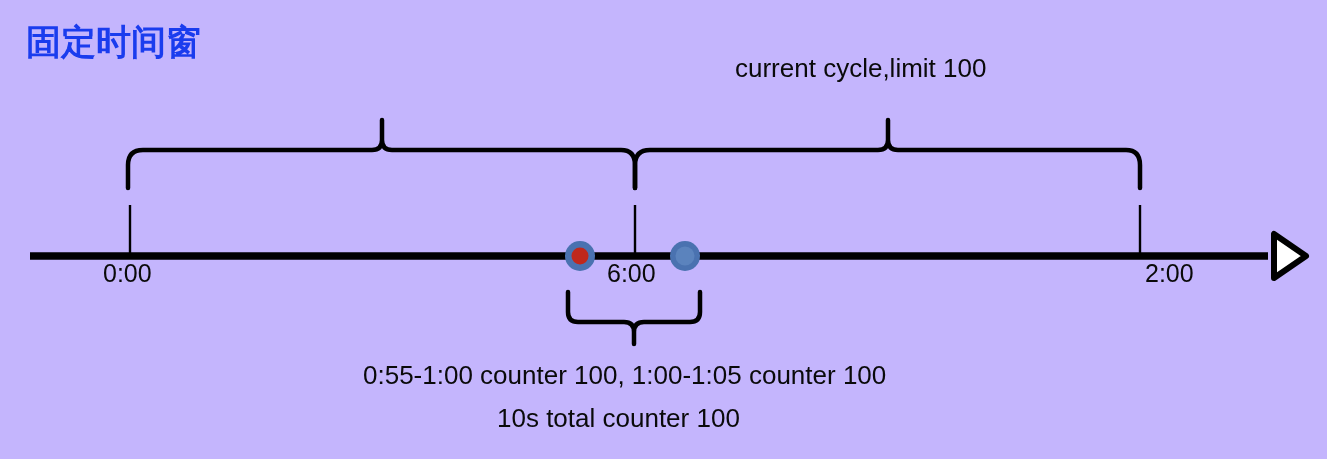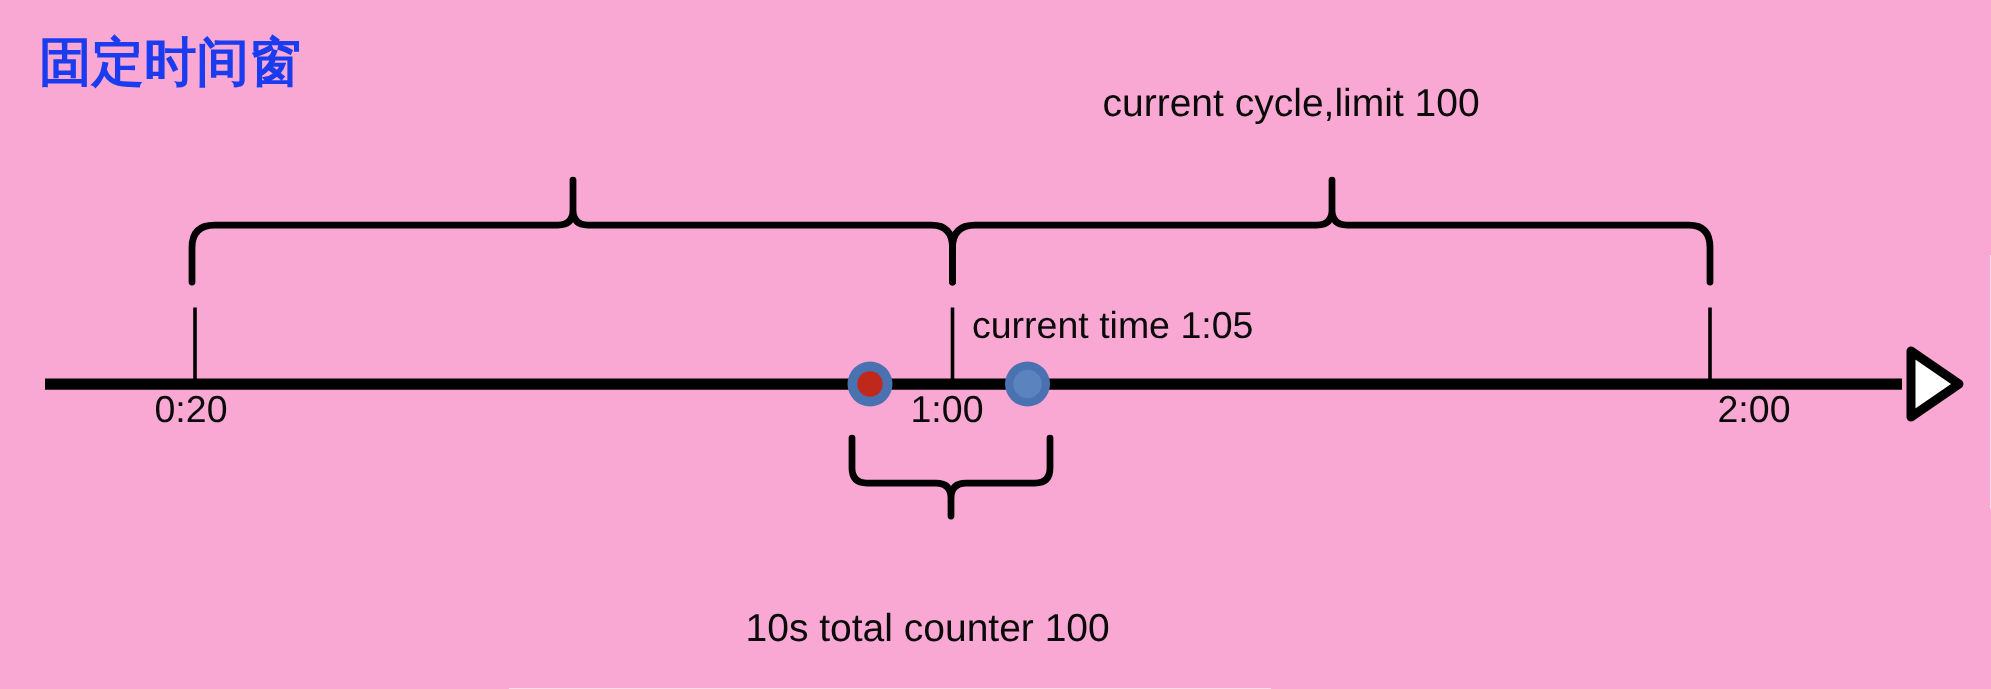--- a/index.html
+++ b/index.html
@@ -5,21 +5,21 @@
 <style>
   html, body {
     margin: 0;
     padding: 0;
     background: #ffffff;
   }
   #canvas {
     position: relative;
     width: 1327px;
     height: 459px;
-    background: #f9a8d4;
+    background: #c4b5fd;
     overflow: hidden;
     font-family: "Liberation Sans", "DejaVu Sans", sans-serif;
   }
   #diagram-svg {
     position: absolute;
     left: 0;
     top: 0;
     width: 1327px;
     height: 459px;
   }
@@ -116,24 +116,24 @@
              L 634,332 Q 634,322 644,322 L 690,322 Q 700,322 700,312 L 700,292" fill="none" stroke="#000000" stroke-width="4.5" stroke-linecap="round" stroke-linejoin="round"></path>
 
   </svg>
 
   <div class="lbl" id="title-text">固定时间窗</div>
 
 
   <div class="lbl" id="current-cycle-label">current cycle,limit 100</div>
 
 
-  <div class="lbl" id="current-time-label">current time 1:05</div>
 
-  <div class="lbl" id="tick-label-0">0:20</div>
+  <div class="lbl" id="tick-label-0">0:00</div>
 
-  <div class="lbl" id="tick-label-1">1:00</div>
+  <div class="lbl" id="tick-label-1">6:00</div>
 
   <div class="lbl" id="tick-label-2">2:00</div>
 
+  <div class="lbl" id="counter-line-1">0:55-1:00 counter 100, 1:00-1:05 counter 100</div>
 
   <div class="lbl" id="counter-line-2">10s total counter 100</div>
 
 </div>
 
 </body></html>

